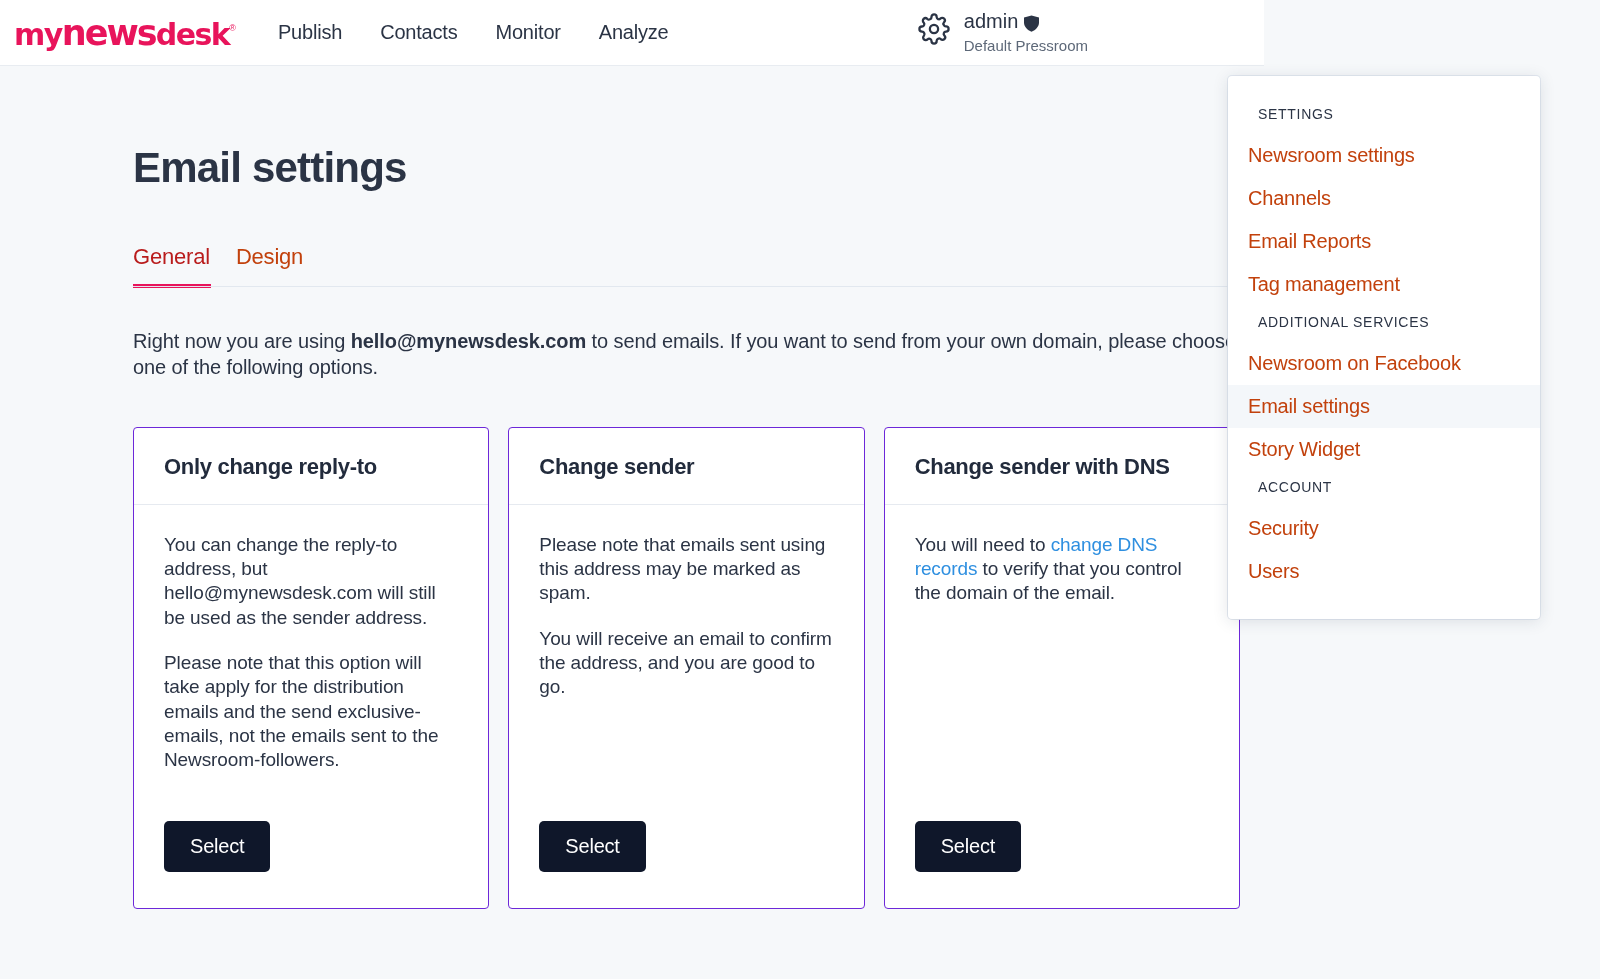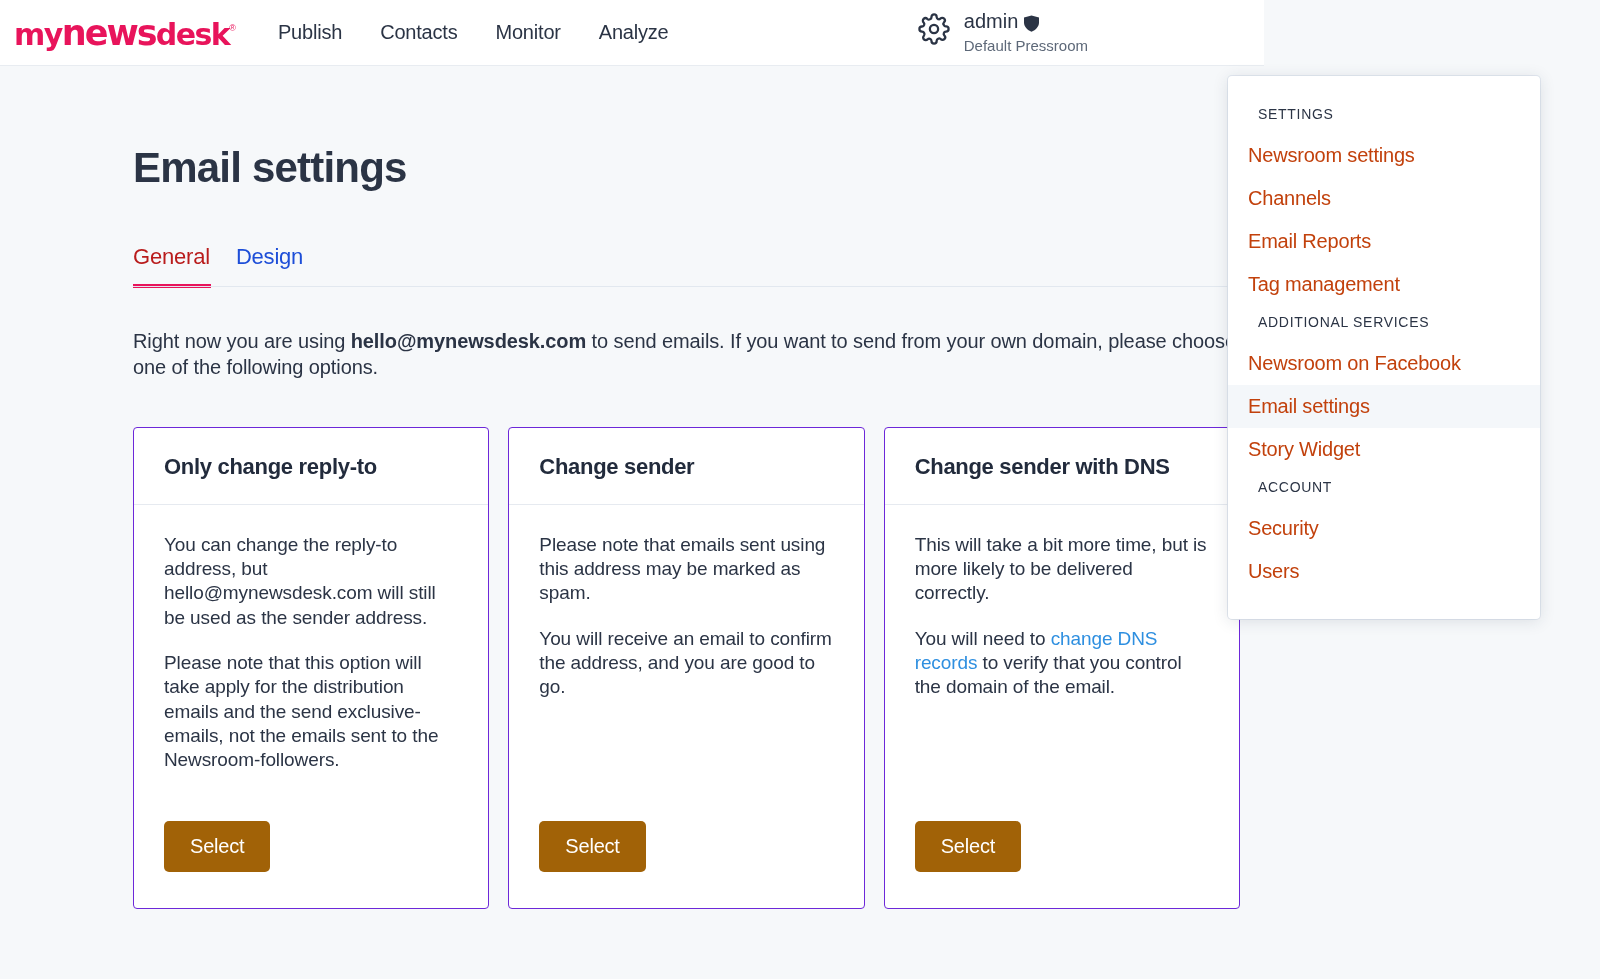--- a/index.html
+++ b/index.html
@@ -65,21 +65,21 @@
     font-size: 42px; font-weight: bold; color: #2b3445;
     letter-spacing: -0.8px;
   }
 
   .tabs {
     margin-top: 52px;
     display: flex; gap: 26px;
     position: relative;
   }
   .tab {
-    font-size: 22px; color: #1d4ed8; padding-bottom: 18px;
+    font-size: 22px; color: #c2410c; padding-bottom: 18px;
     cursor: pointer; letter-spacing: -0.2px;
   }
   .tab.active { color: #b91c1c; }
   .tab.active::after {
     content: ""; position: absolute; left: 0; bottom: 0;
     width: 78px; height: 4px; background: #e8145b;
   }
   .tabs-rule {
     position: absolute; left: 0; bottom: 1px;
     width: 1104px; height: 1px; background: #e2e8ef;
@@ -118,21 +118,21 @@
     flex: 1;
   }
   .card-body p {
     font-size: 19px; line-height: 1.28; color: #2b3445;
     letter-spacing: -0.1px;
   }
   .card-body p + p { margin-top: 21px; }
   .card-body a { color: #2e8fe0; text-decoration: none; }
   .card-foot { padding: 0 30px 36px 30px; }
   .btn-select {
-    background: #a16207; color: #ffffff;
+    background: #0f172a; color: #ffffff;
     border: none; border-radius: 5px;
     font-size: 20px; font-family: "Liberation Sans", sans-serif;
     padding: 14px 26px; cursor: pointer;
     letter-spacing: -0.2px;
     margin-top: 48px;
   }
 
   
   .dropdown {
     position: absolute;
@@ -236,21 +236,20 @@
         <div class="card-foot">
           <button class="btn-select">Select</button>
         </div>
       </div>
 
       <div class="card">
         <div class="card-head">
           <div class="card-title">Change sender with DNS</div>
         </div>
         <div class="card-body">
-          <p>This will take a bit more time, but is more likely to be delivered correctly.</p>
           <p>
             <span>You will need to </span><a href="#">change DNS records</a><span> to verify that you control the domain of the email.</span>
           </p>
         </div>
         <div class="card-foot">
           <button class="btn-select">Select</button>
         </div>
       </div>
 
     </div>

